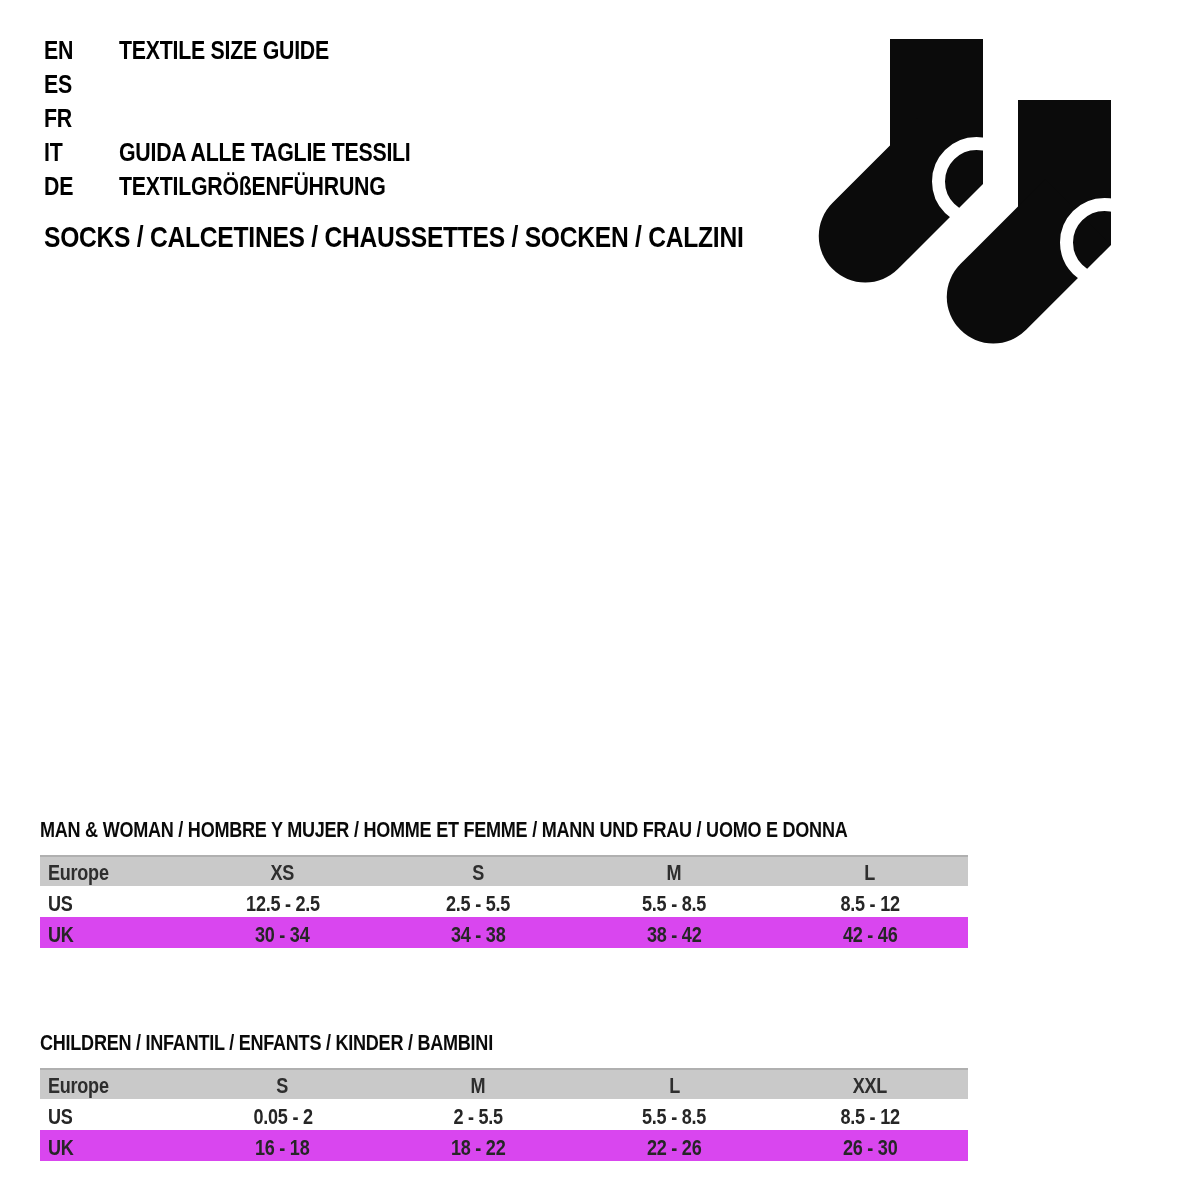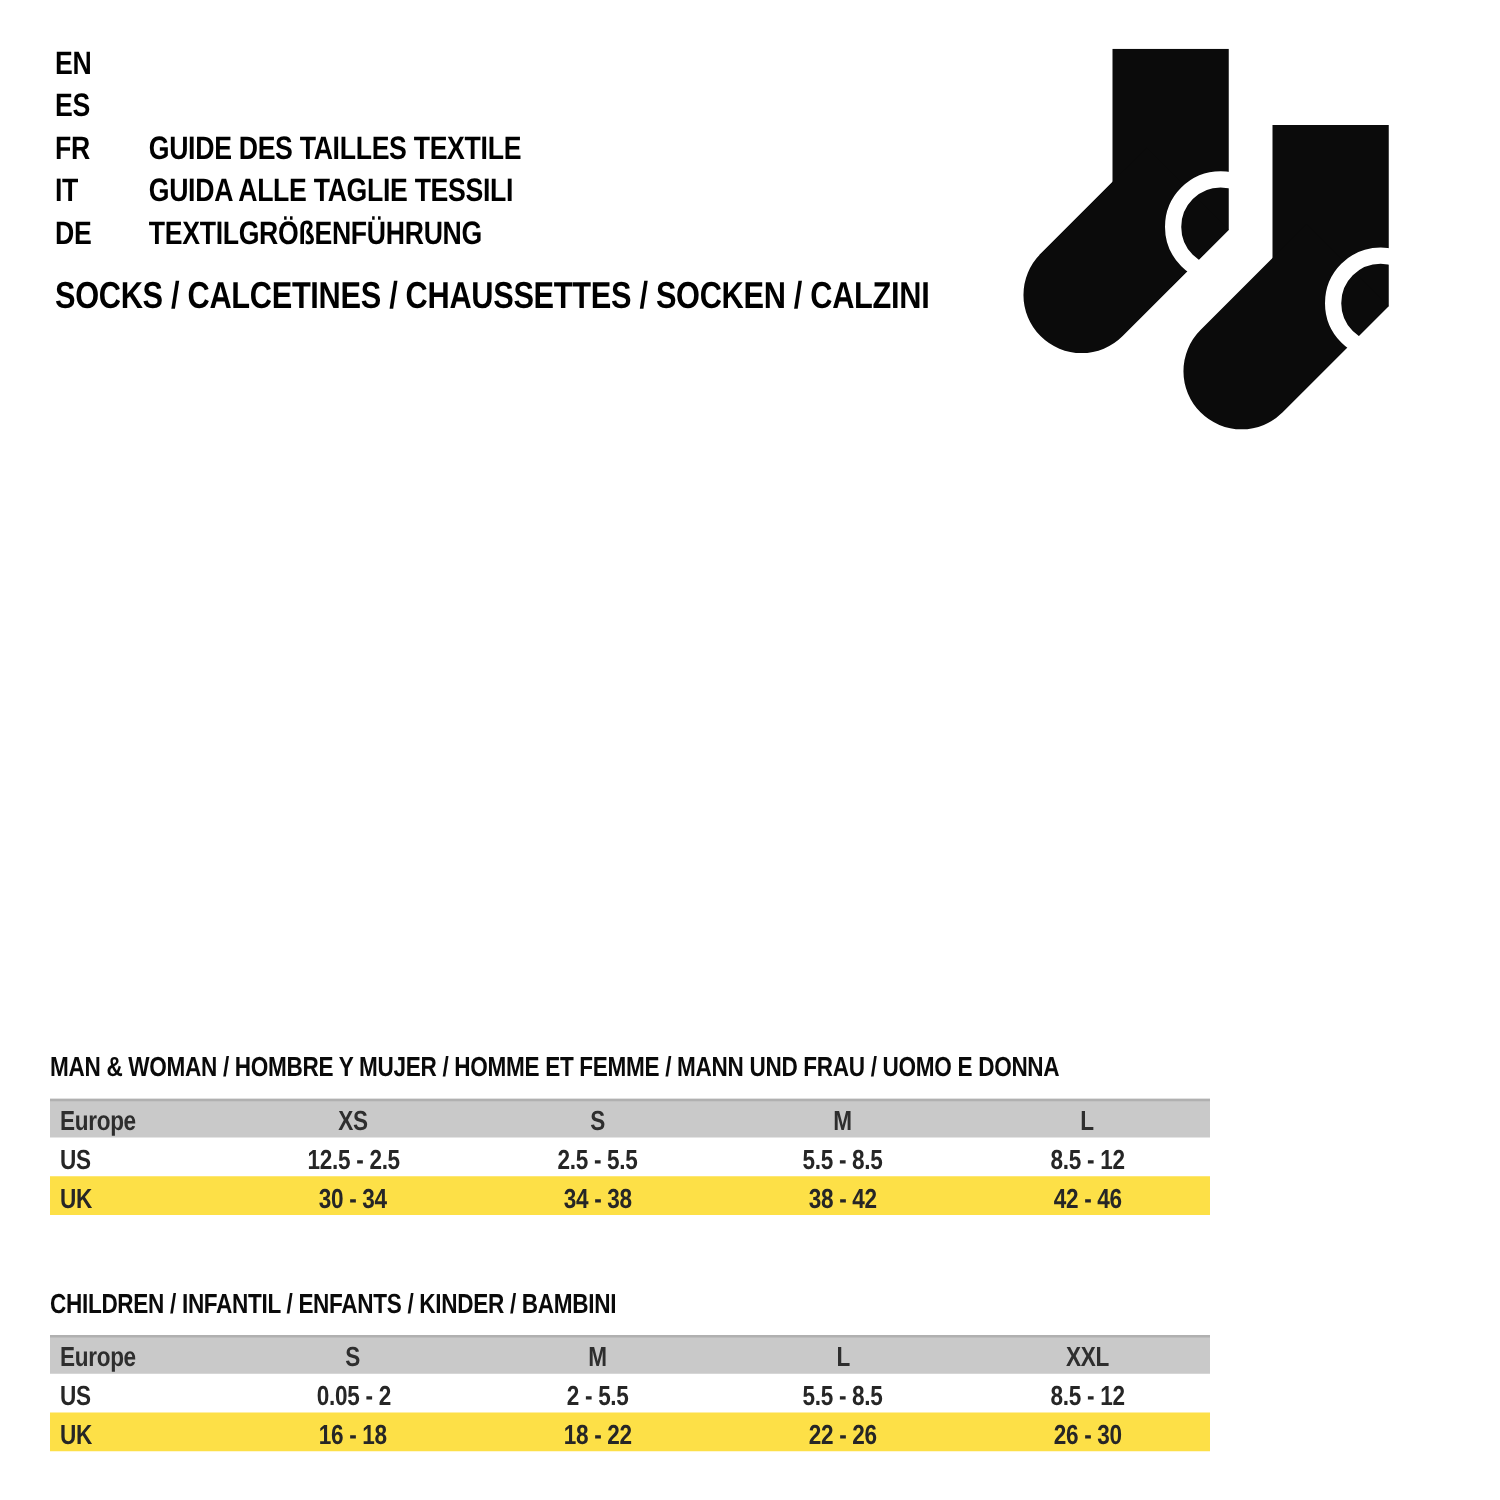--- a/index.html
+++ b/index.html
@@ -32,44 +32,44 @@
   .product-line {
     position: absolute; left: 44px; top: 220px;
     height: 34px; line-height: 34px; font-size: 30px; letter-spacing: -0.3px;
   }
 
   
   .socks-svg { position: absolute; left: 780px; top: 39px; width: 345px; height: 330px; }
 
   
   .size-table { position: absolute; left: 40px; width: 928px; }
-  .t1 { top: 842px; }
+  .t1 { top: 818px; }
   .t2 { top: 1031px; }
   .table-title { font-size: 22px; line-height: 24px; margin-bottom: 13px; color: #0a0a0a; letter-spacing: -0.3px; }
   .trow { display: flex; height: 31px; align-items: flex-end; font-size: 22px; color: #262626; letter-spacing: -0.3px; }
   .trow.thead { background: #c9c9c9; border-top: 2px solid #b0b0b0; color: #2e2e2e; }
-  .trow.alt { background: #fde047; }
+  .trow.alt { background: #d946ef; }
   .c.region { width: 15.6%; padding-left: 8px; text-align: left; }
   .c.val { width: 21.1%; text-align: center; }
 </style>
 </head>
 <body>
 
 <div class="page">
 
   <div class="lang-list">
     <div class="lang-row">
       <span class="lang-code"><span class="cond">EN</span></span>
+      <span class="lang-label"><span class="cond">TEXTILE SIZE GUIDE</span></span>
     </div>
     <div class="lang-row">
       <span class="lang-code"><span class="cond">ES</span></span>
     </div>
     <div class="lang-row">
       <span class="lang-code"><span class="cond">FR</span></span>
-      <span class="lang-label"><span class="cond">GUIDE DES TAILLES TEXTILE</span></span>
     </div>
     <div class="lang-row">
       <span class="lang-code"><span class="cond">IT</span></span>
       <span class="lang-label"><span class="cond">GUIDA ALLE TAGLIE TESSILI</span></span>
     </div>
     <div class="lang-row">
       <span class="lang-code"><span class="cond">DE</span></span>
       <span class="lang-label"><span class="cond">TEXTILGRÖßENFÜHRUNG</span></span>
     </div>
   </div>

